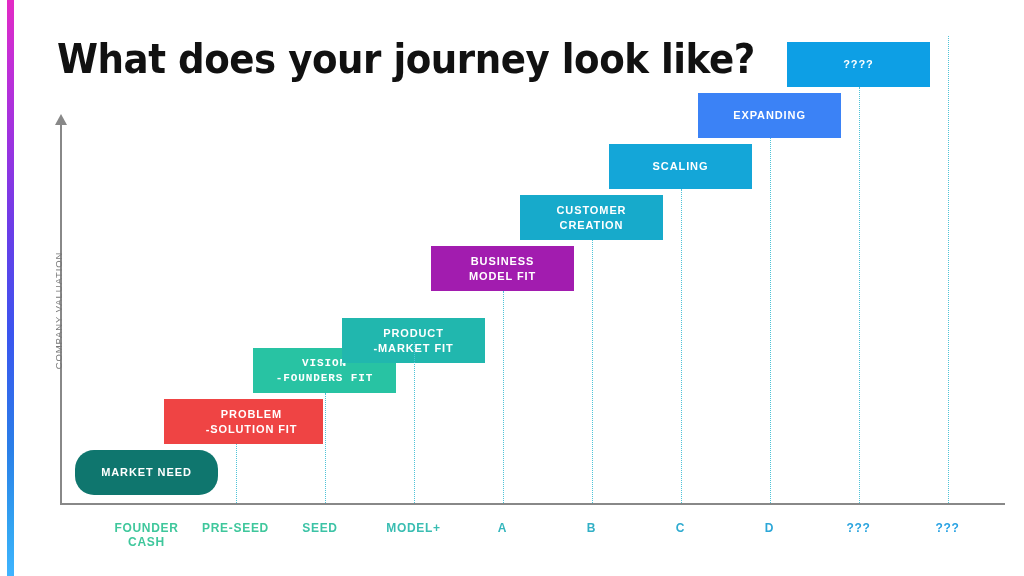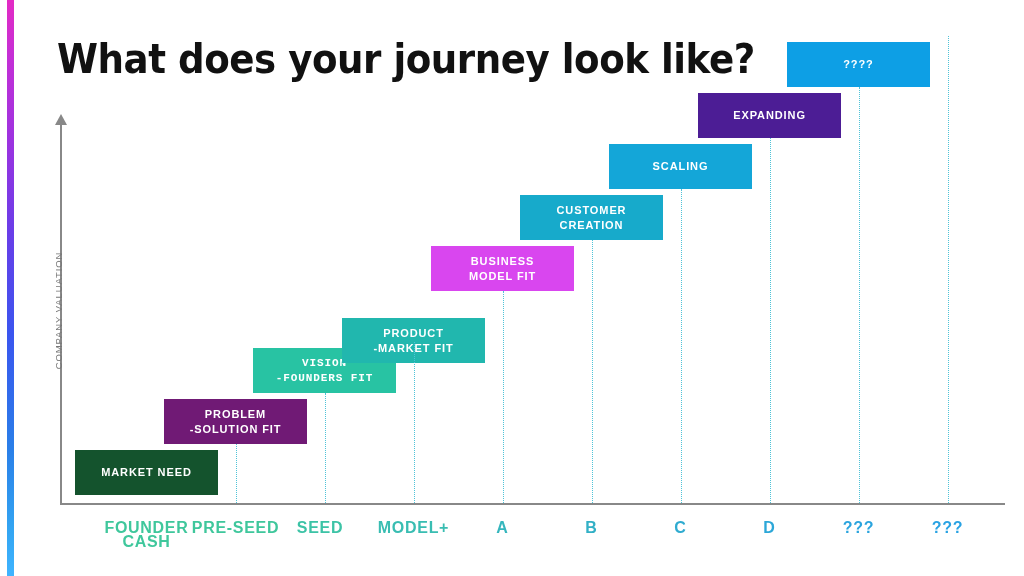--- a/index.html
+++ b/index.html
@@ -112,21 +112,21 @@
   .drop-line {
     position: absolute;
     width: 1.5px;
     border-left: 1.5px dotted #4ec3d8;
   }
   
   .x-label {
     position: absolute;
     width: 120px;
     text-align: center;
-    font-size: 16px;
+    font-size: 12px;
     font-weight: bold;
     letter-spacing: 0.7px;
     line-height: 14px;
     top: 521px;
   }
 </style>
 </head>
 <body>
 
 <div id="slide">
@@ -134,61 +134,61 @@
   <div id="accent-bar"></div>
 
   <div id="title">What does your journey look like?</div>
 
   <div id="y-axis-arrow"></div>
   <div id="y-axis-line"></div>
   <div id="x-axis-line"></div>
   <div id="y-axis-label">COMPANY VALUATION</div>
 
   <div id="steps-layer">
-      <div class="step-box" style="left: 75px; top: 450px; background: #14532d;">
+      <div class="step-box" style="left: 75px; top: 450px; background: #0f766e; border-radius: 19px;">
         <div>
           <span class="label-line">MARKET NEED</span>
         </div>
       </div>
-      <div class="step-box" style="left: 164px; top: 399px; background: #701a75;">
+      <div class="step-box" style="left: 164px; top: 399px; background: #ef4444; padding-left: 16px;">
         <div>
           <span class="label-line">PROBLEM</span>
           <span class="label-line">-SOLUTION FIT</span>
         </div>
       </div>
       <div class="step-box" style="left: 253px; top: 348px; background: rgb(40, 195, 163); font-family: Liberation Mono, monospace;">
         <div>
           <span class="label-line">VISION</span>
           <span class="label-line">-FOUNDERS FIT</span>
         </div>
       </div>
       <div class="step-box" style="left: 342px; top: 297px; background: rgb(33, 183, 174); margin-top: 21px;">
         <div>
           <span class="label-line">PRODUCT</span>
           <span class="label-line">-MARKET FIT</span>
         </div>
       </div>
-      <div class="step-box" style="left: 431px; top: 246px; background: #d946ef;">
+      <div class="step-box" style="left: 431px; top: 246px; background: #a21caf;">
         <div>
           <span class="label-line">BUSINESS</span>
           <span class="label-line">MODEL FIT</span>
         </div>
       </div>
       <div class="step-box" style="left: 520px; top: 195px; background: rgb(23, 170, 203);">
         <div>
           <span class="label-line">CUSTOMER</span>
           <span class="label-line">CREATION</span>
         </div>
       </div>
       <div class="step-box" style="left: 609px; top: 144px; background: rgb(20, 166, 216);">
         <div>
           <span class="label-line">SCALING</span>
         </div>
       </div>
-      <div class="step-box" style="left: 698px; top: 93px; background: #4c1d95;">
+      <div class="step-box" style="left: 698px; top: 93px; background: #3b82f6;">
         <div>
           <span class="label-line">EXPANDING</span>
         </div>
       </div>
       <div class="step-box" style="left: 787px; top: 42px; background: rgb(13, 159, 229);">
         <div>
           <span class="label-line">????</span>
         </div>
       </div>
     </div>

